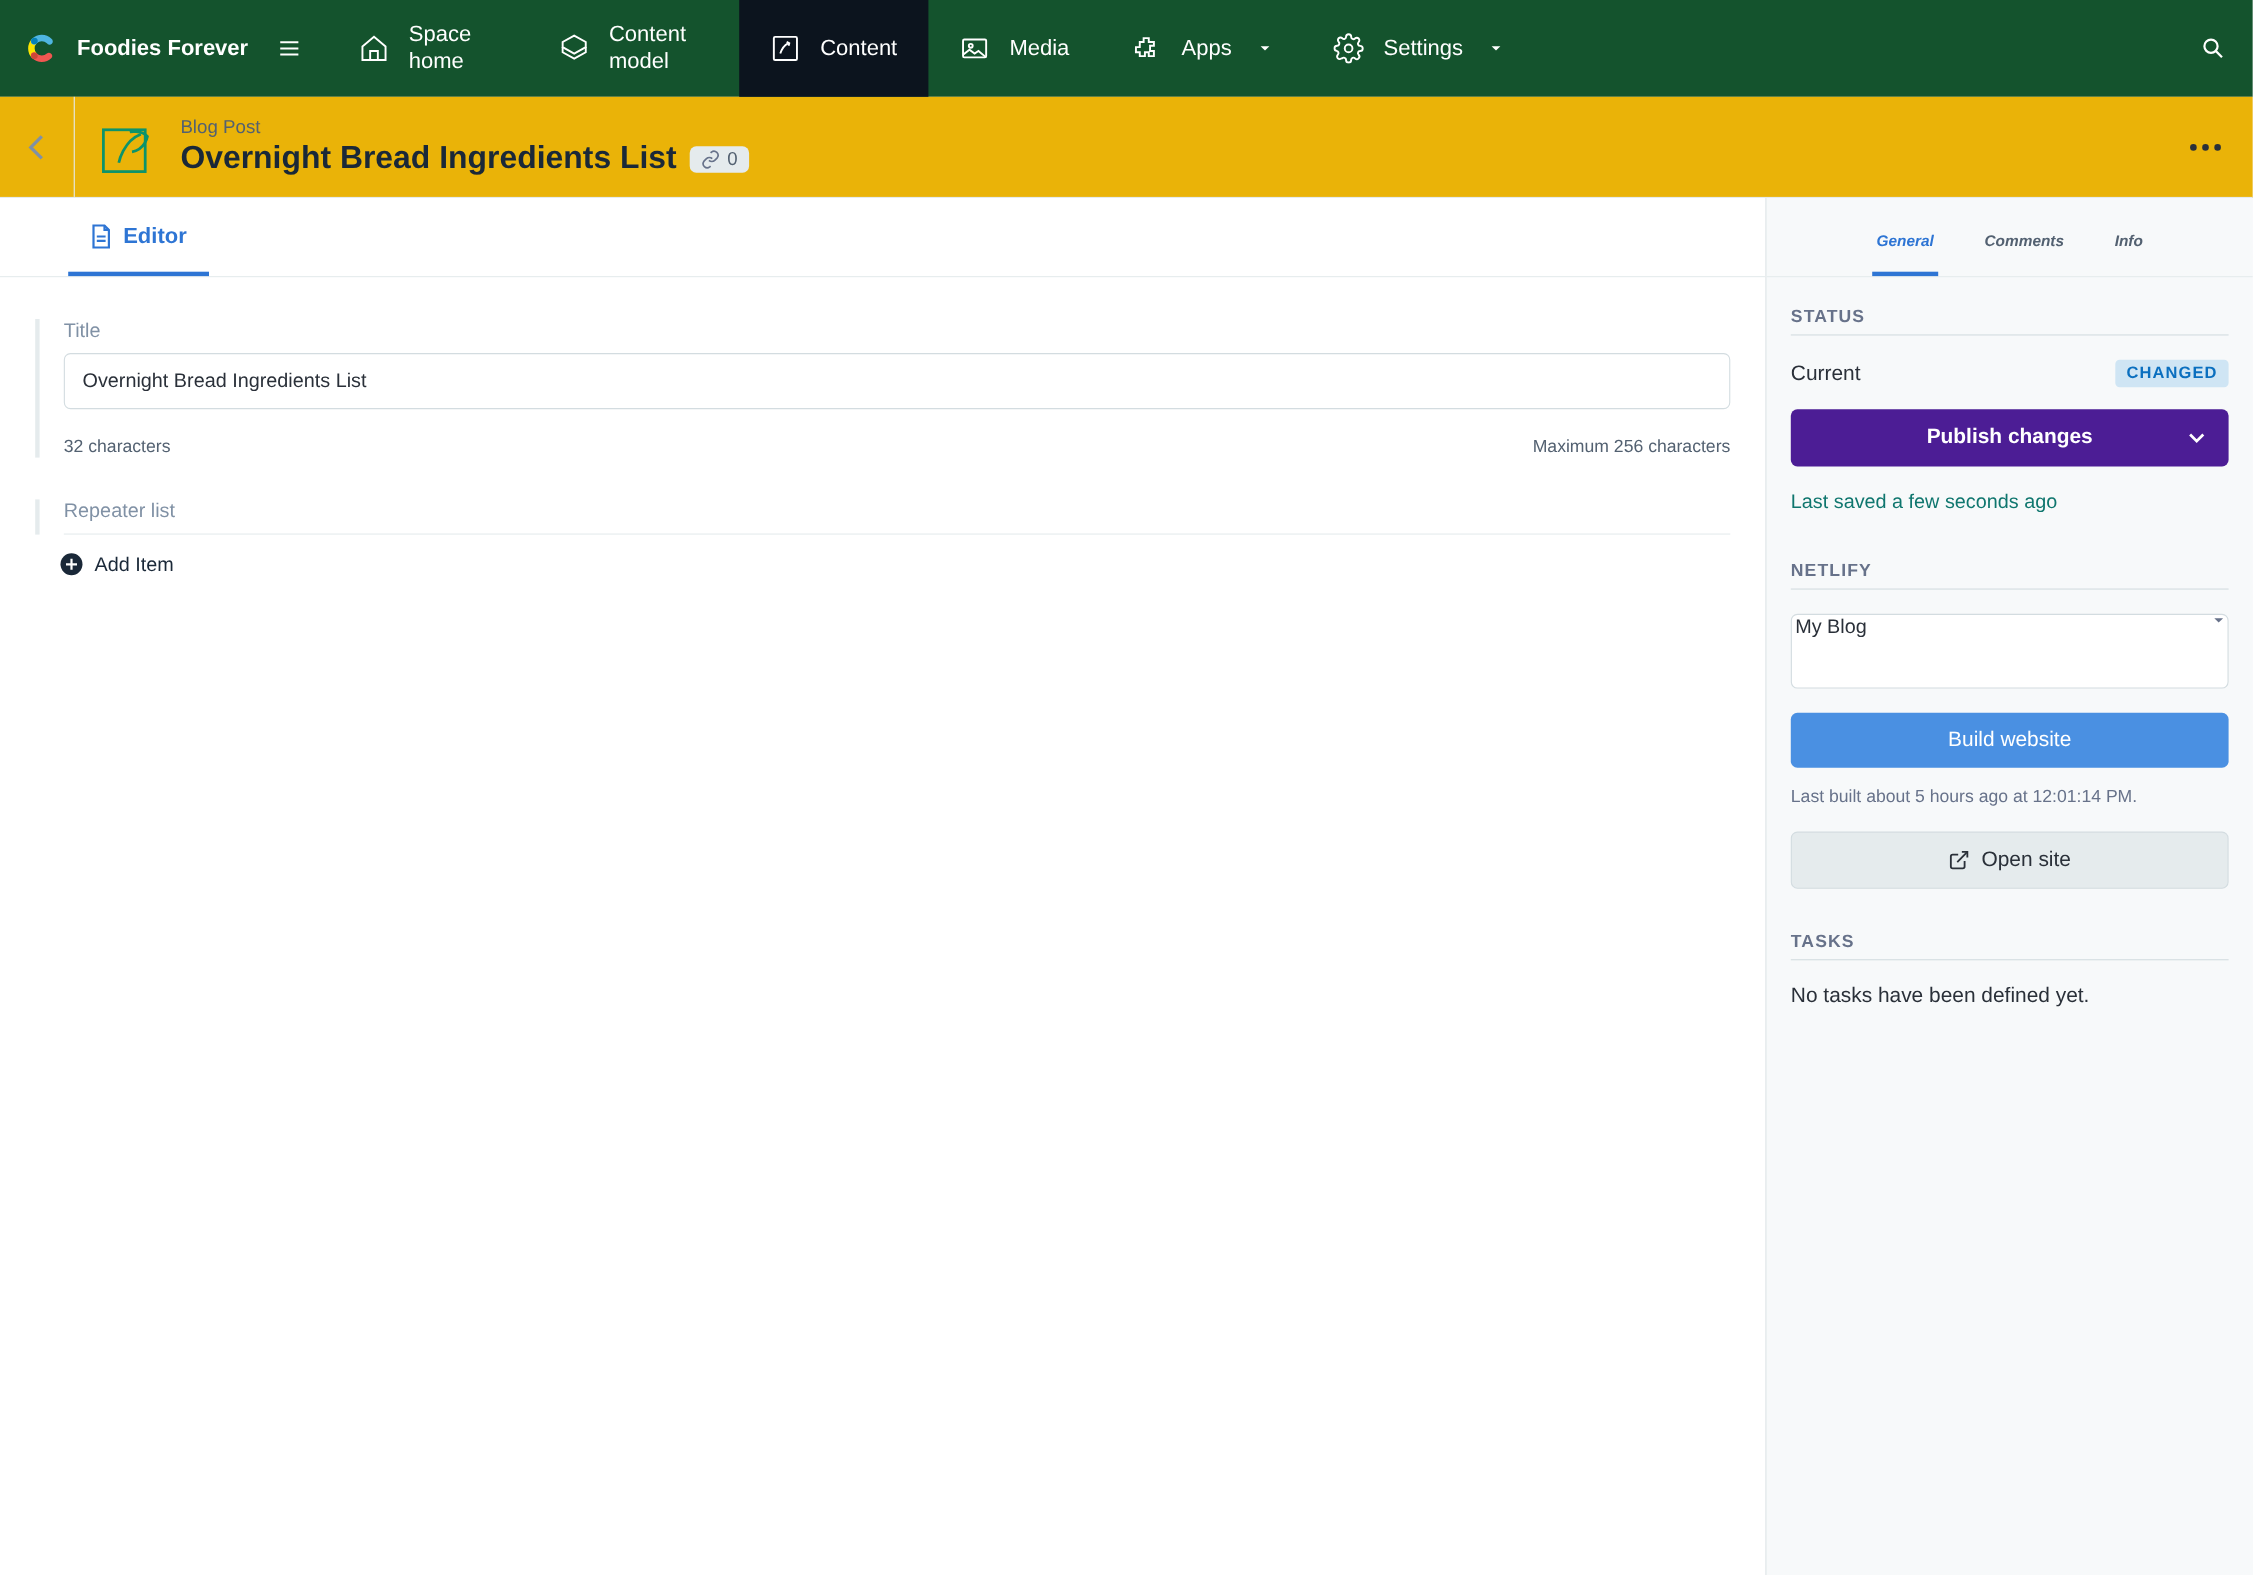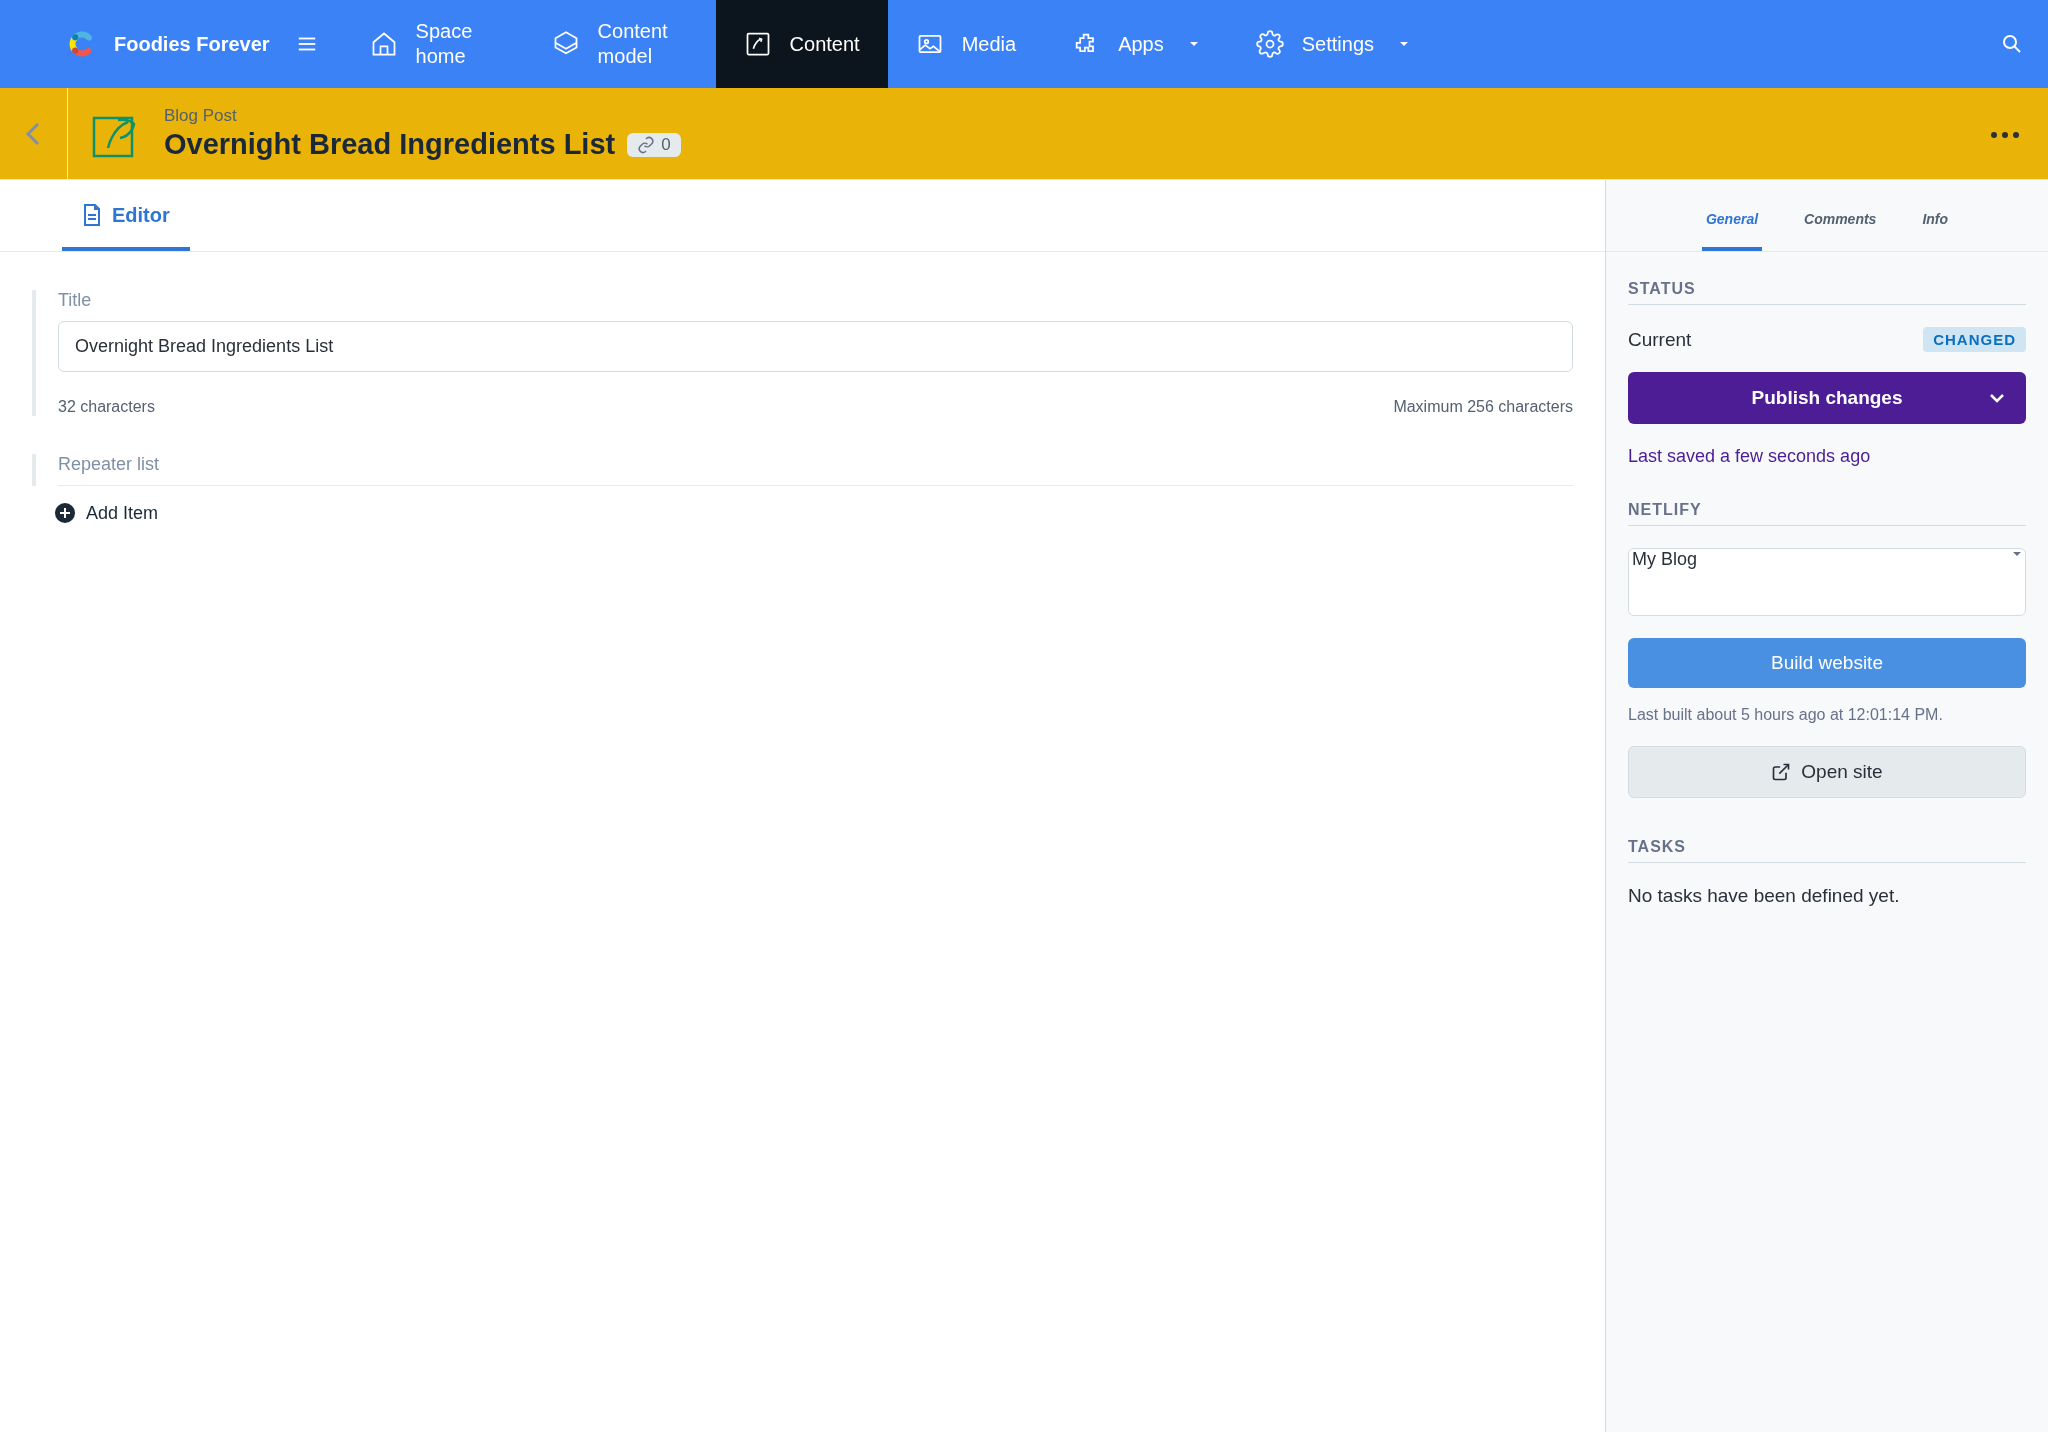--- a/index.html
+++ b/index.html
@@ -1,18 +1,18 @@
 <!DOCTYPE html>
 <html><head>
 <meta charset="utf-8">
 <style>
 * { margin: 0; padding: 0; box-sizing: border-box; }
 body { font-family: -apple-system, BlinkMacSystemFont, "Segoe UI", Helvetica, Arial, sans-serif; background: #f7f9fa; color: #2a3039; font-size: 16px; overflow: hidden; }
 
-.topbar { background: #3b82f6; height: 88px; display: flex; align-items: center; color: #fff; padding-left: 44px; }
+.topbar { background: #14532d; height: 88px; display: flex; align-items: center; color: #fff; }
 .brand { display: flex; align-items: center; gap: 18px; padding: 0 24px; height: 100%; }
 .brand-logo { width: 28px; height: 28px; }
 .brand-name { font-size: 20px; font-weight: 600; }
 .burger-icon { margin-left: 8px; }
 .nav-item { display: flex; align-items: center; gap: 18px; padding: 0 28px; height: 100%; cursor: pointer; }
 .nav-item.active { background: #0c141e; }
 .nav-item svg.nav-icn { width: 28px; height: 28px; flex: none; }
 .nav-label { font-size: 20px; line-height: 1.25; }
 .nav-caret { margin-left: 6px; }
 .search-btn { margin-left: auto; padding: 0 24px; height: 100%; display: flex; align-items: center; cursor: pointer; }
@@ -48,21 +48,21 @@
 .side-body { padding: 28px 22px; overflow-y: auto; }
 
 .section-title { text-transform: uppercase; letter-spacing: 1px; color: #67728a; font-size: 16px; font-weight: 600; border-bottom: 1px solid #d3dce0; padding-bottom: 6px; margin-bottom: 22px; }
 
 .status-row { display: flex; align-items: center; justify-content: space-between; margin-bottom: 20px; }
 .status-current { font-size: 19px; color: #2a3039; }
 .changed-badge { background: #cfe5f4; color: #0b6fbf; font-weight: 700; letter-spacing: 1px; font-size: 15px; padding: 4px 10px; border-radius: 4px; }
 
 .publish-btn { width: 100%; background: #4c1d95; color: #fff; border: none; border-radius: 6px; height: 52px; font-size: 19px; font-weight: 600; display: flex; align-items: center; justify-content: center; position: relative; cursor: pointer; }
 .publish-btn .chev { position: absolute; right: 20px; }
-.saved-text { color: #4c1d95; font-size: 18px; margin: 22px 0 34px; }
+.saved-text { color: #0f766e; font-size: 18px; margin: 22px 0 44px; }
 
 .netlify-select { width: 100%; border: 1px solid #d3dce0; background: #fff; border-radius: 6px; height: 68px; padding: 0 3px; display: flex; align-items: flex-start; justify-content: space-between; font-size: 18px; cursor: pointer; margin-bottom: 22px; }
 .build-btn { width: 100%; background: #4a90e2; color: #fff; border: none; border-radius: 6px; height: 50px; font-size: 19px; font-weight: 500; cursor: pointer; }
 .built-text { color: #67728a; font-size: 16px; margin: 18px 0 22px; }
 .open-site-btn { width: 100%; background: #e5ebed; color: #2a3039; border: 1px solid #d3dce0; border-radius: 6px; height: 52px; font-size: 19px; font-weight: 500; display: flex; align-items: center; justify-content: center; gap: 10px; cursor: pointer; margin-bottom: 40px; }
 .tasks-empty { color: #2a3039; font-size: 19px; }
 </style>
 </head>
 <body>
 

